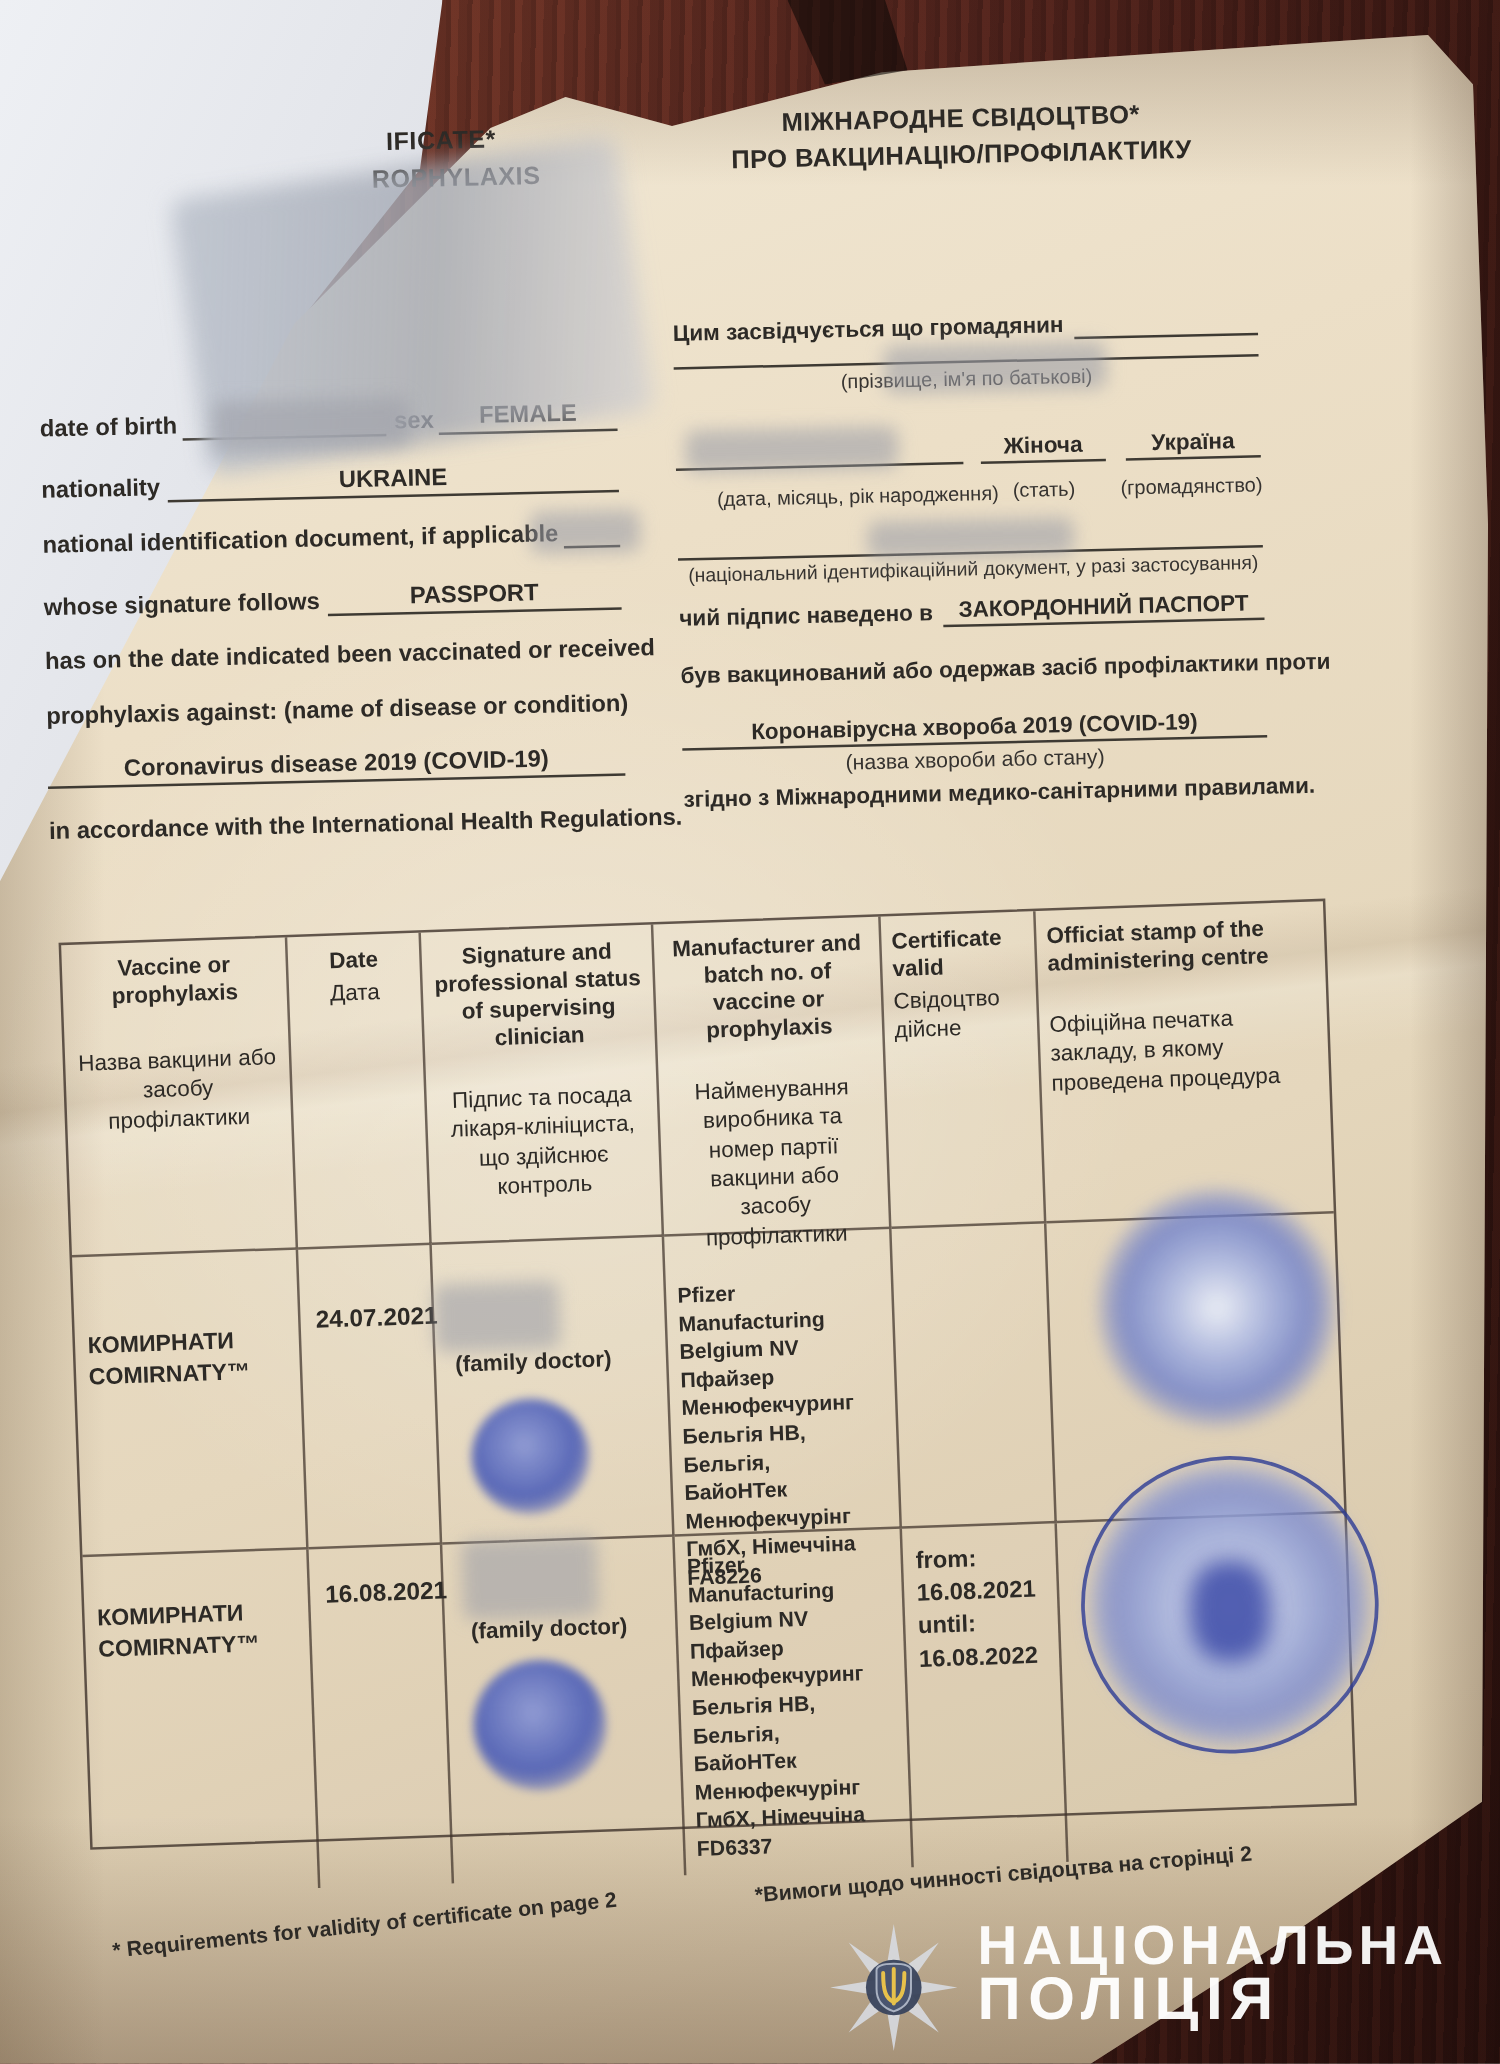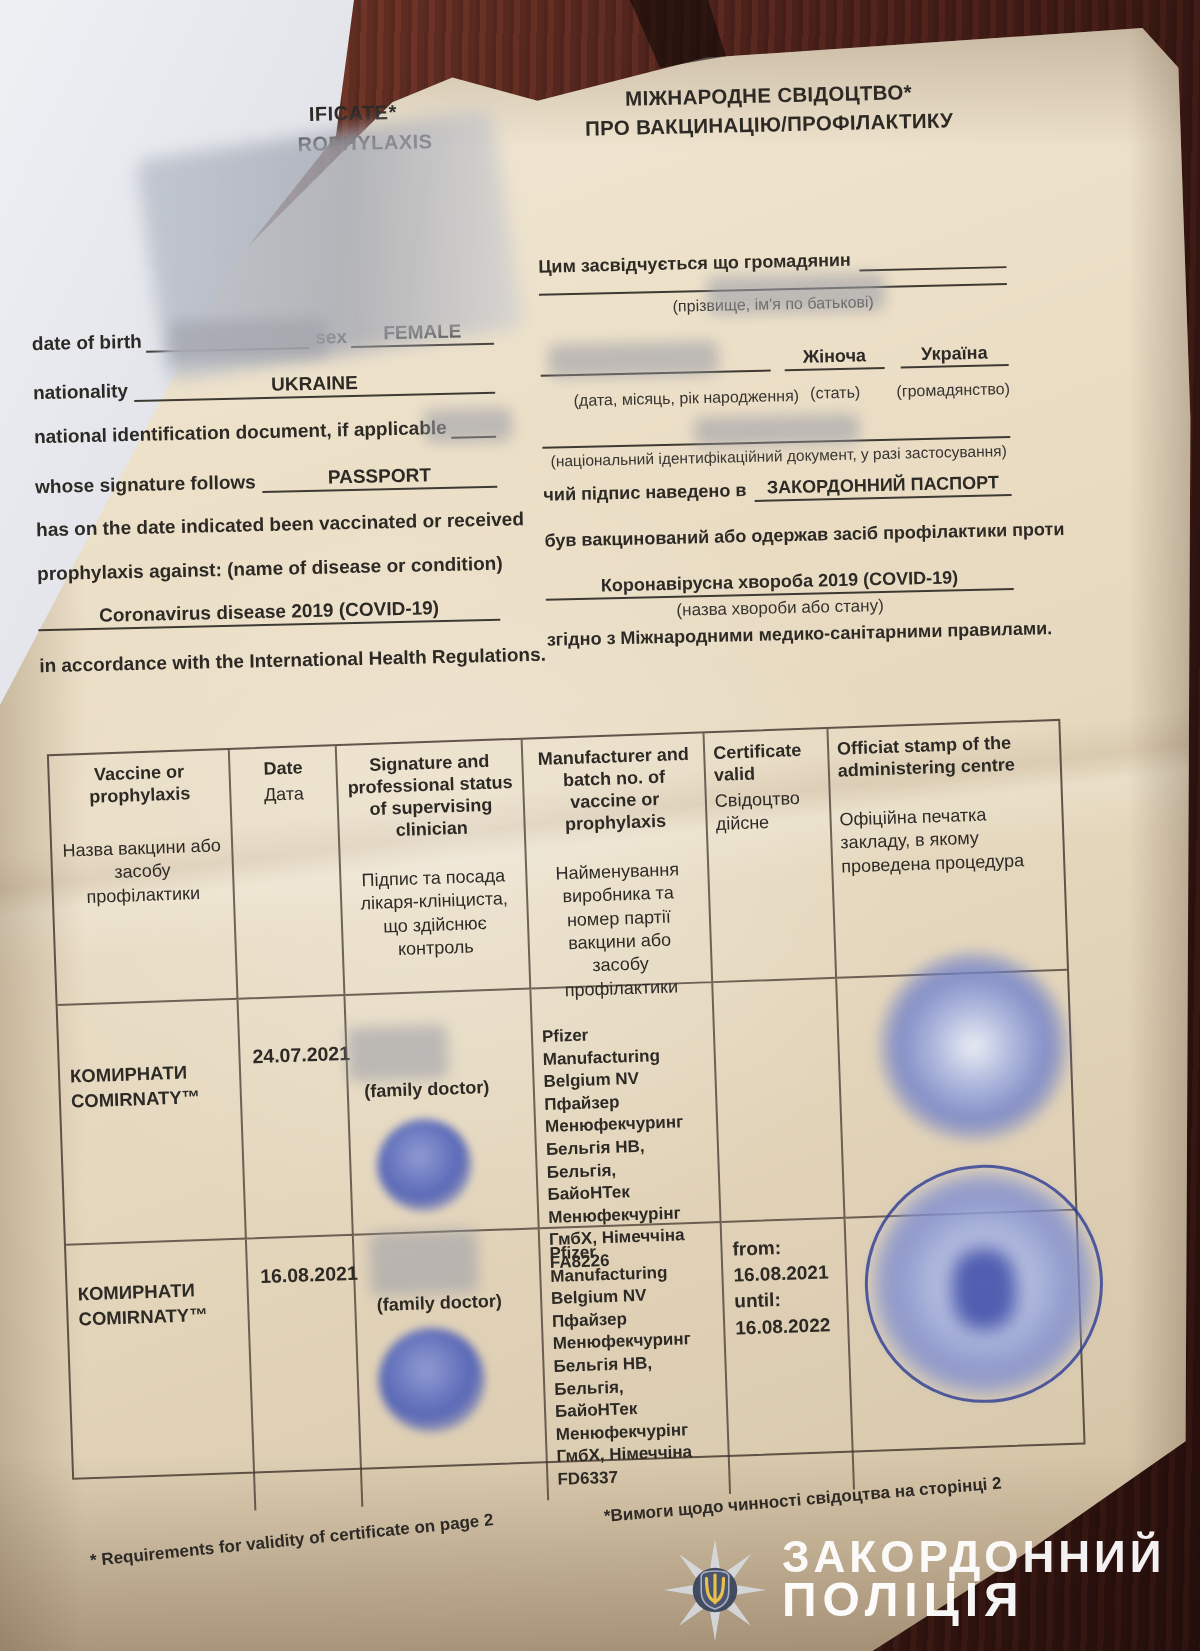--- a/index.html
+++ b/index.html
@@ -263,14 +263,14 @@
 <svg class="badge" viewBox="0 0 100 104">
   <polygon points="50,4 55.7,38.1 84,18 63.9,46.3 98,52 63.9,57.7 84,86 55.7,65.9 50,100 44.3,65.9 16,86 36.1,57.7 2,52 36.1,46.3 16,18 44.3,38.1" fill="#d8dce3" opacity="0.88"></polygon>
   <circle cx="50" cy="52" r="21" fill="#39435c" opacity="0.95"></circle>
   <path d="M50 34 q-13 0 -13 5 v14 q0 13 13 17 q13 -4 13 -17 v-14 q0 -5 -13 -5 z" fill="#4a5570" stroke="#aab2c2" stroke-width="1.5"></path>
   <g stroke="#e7c14b" stroke-width="3" fill="none" stroke-linecap="round">
     <path d="M50 38 L50 64"></path>
     <path d="M42 41 C42 55 44 60 50 63"></path>
     <path d="M58 41 C58 55 56 60 50 63"></path>
   </g>
 </svg>
-<div class="wm1">ЗАКОРДОННИЙ</div>
+<div class="wm1">НАЦІОНАЛЬНА</div>
 <div class="wm2">ПОЛІЦІЯ</div>
 
 </body></html>

